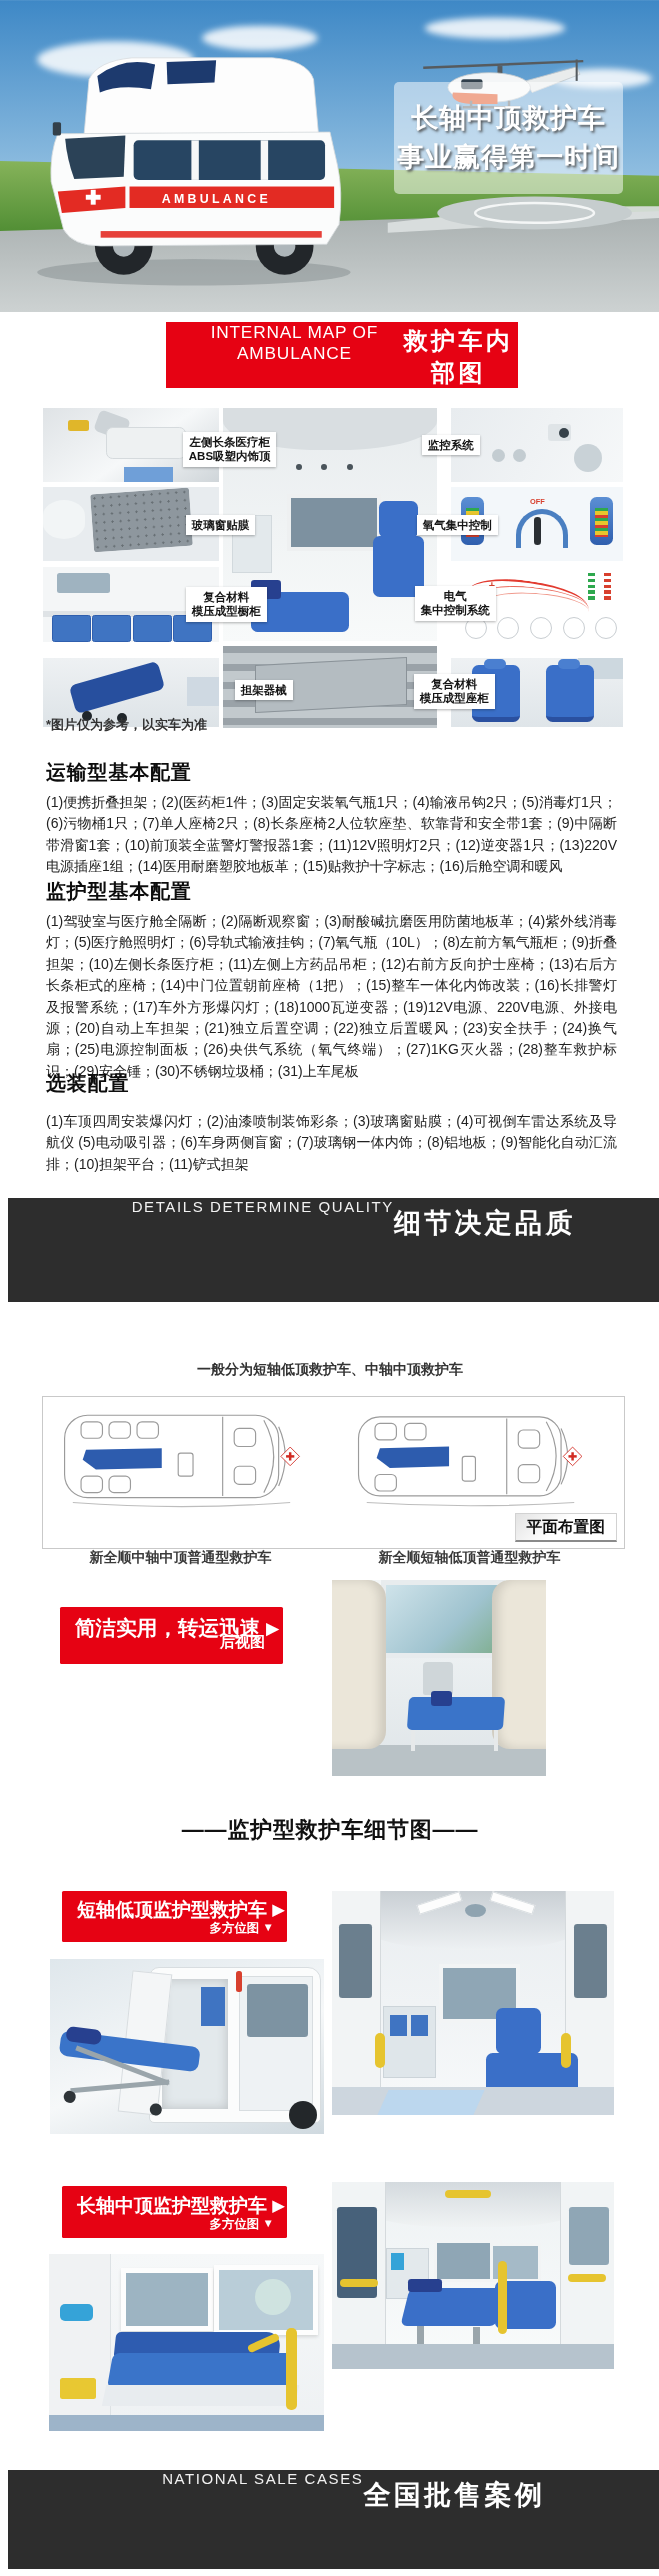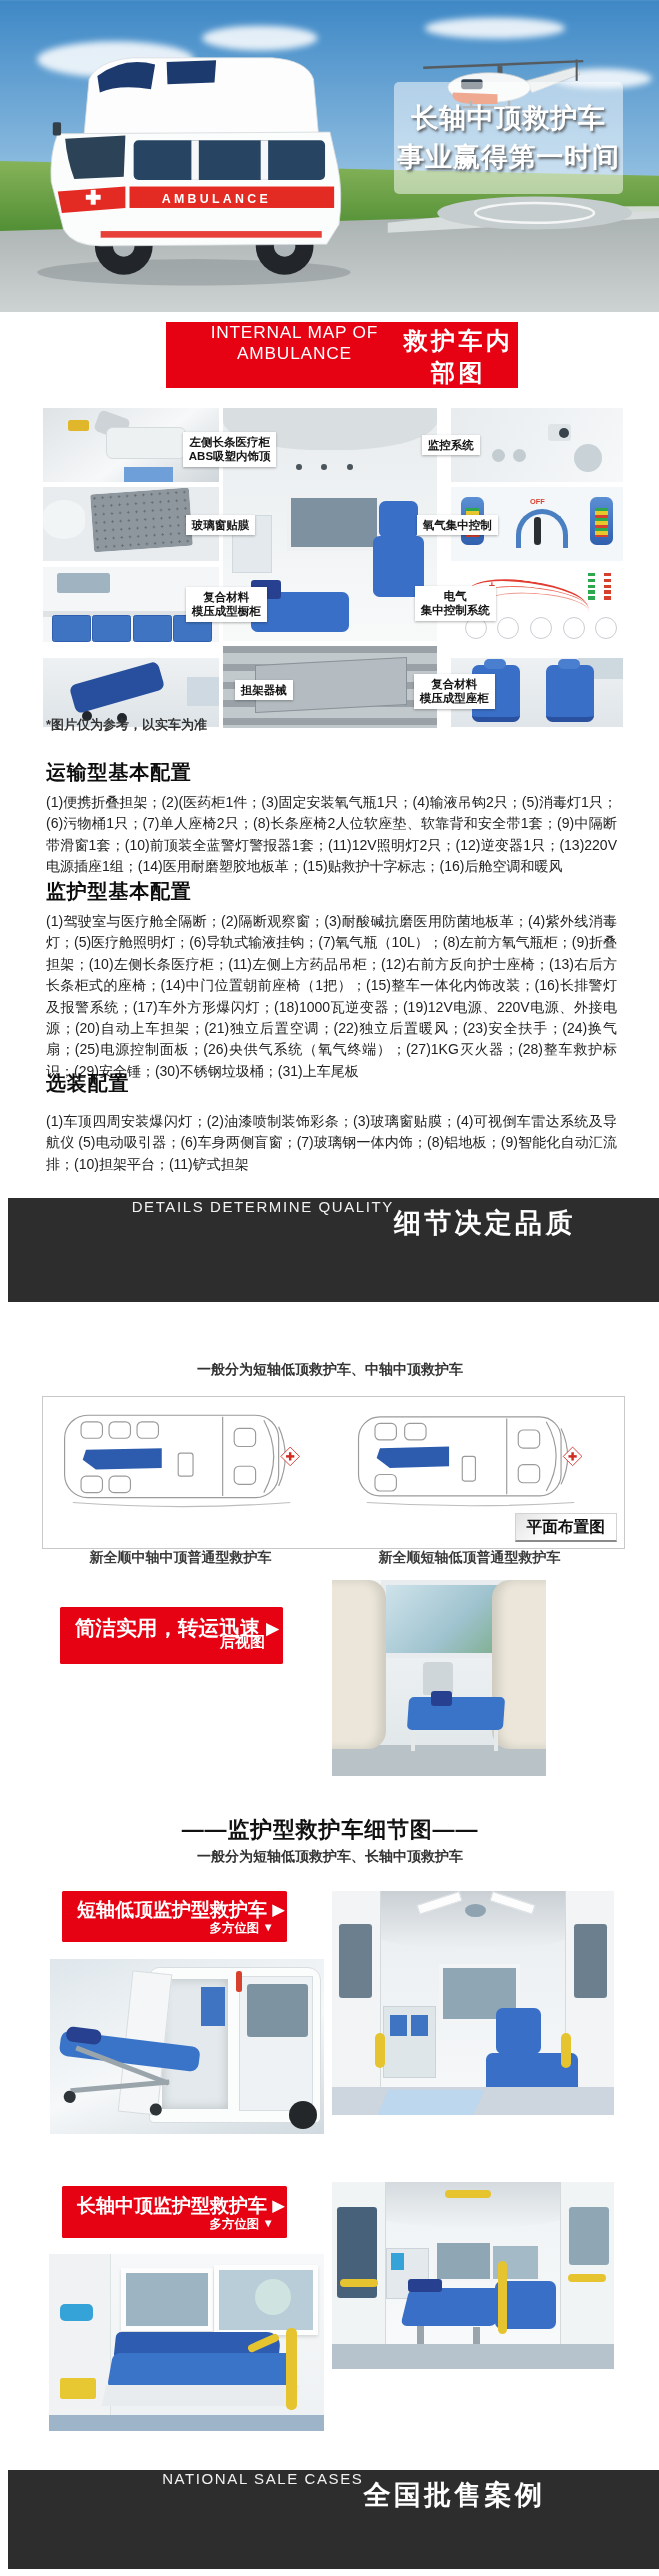--- a/index.html
+++ b/index.html
@@ -331,21 +331,20 @@
     <div class="shape" style="left:-10px;top:0;width:64px;height:169px;background:#ebe6d9;border-radius:0 18px 18px 0;box-shadow:inset -6.6px 0 10px rgba(0,0,0,.12);"></div>
     <div class="shape" style="right:-10px;top:0;width:64px;height:169px;background:#ebe6d9;border-radius:18px 0 0 18px;box-shadow:inset 6.6px 0 10px rgba(0,0,0,.12);"></div>
     <div class="shape" style="left:91px;top:82px;width:30px;height:33px;background:#cfd6d9;border-radius:4.1px 4.1px 2.5px 2.5px;"></div>
     <div class="shape" style="left:76px;top:117px;width:96px;height:33px;background:#3a74c9;border-radius:5px;transform:skewX(-4deg);"></div>
     <div class="shape" style="left:99px;top:111px;width:21.4px;height:15px;background:#27408f;border-radius:3.3px;"></div>
     <div class="shape" style="left:79px;top:150px;width:4.1px;height:21.4px;background:#e6e9ea;"></div>
     <div class="shape" style="left:162px;top:150px;width:4.1px;height:21.4px;background:#e6e9ea;"></div>
   </div>
 
   <div class="sec-title" style="top:1815px;">——监护型救护车细节图——</div>
-  <div class="sec-sub" style="top:1848px;">一般分为短轴低顶救护车、长轴中顶救护车</div>
 
   <div class="red-label" style="left:62px;top:1891px;width:225px;height:51px;">
     <div class="main" style="top:5.8px;font-size:19px;">
       <span>短轴低顶监护型救护车</span>
       <span class="tri" style="font-size:16.5px;">▶</span>
     </div>
     <div class="sub" style="right:13px;bottom:5px;font-size:12.4px;">
       <span>多方位图</span>
       <span class="tri" style="font-size:11.5px;">▼</span>
     </div>

